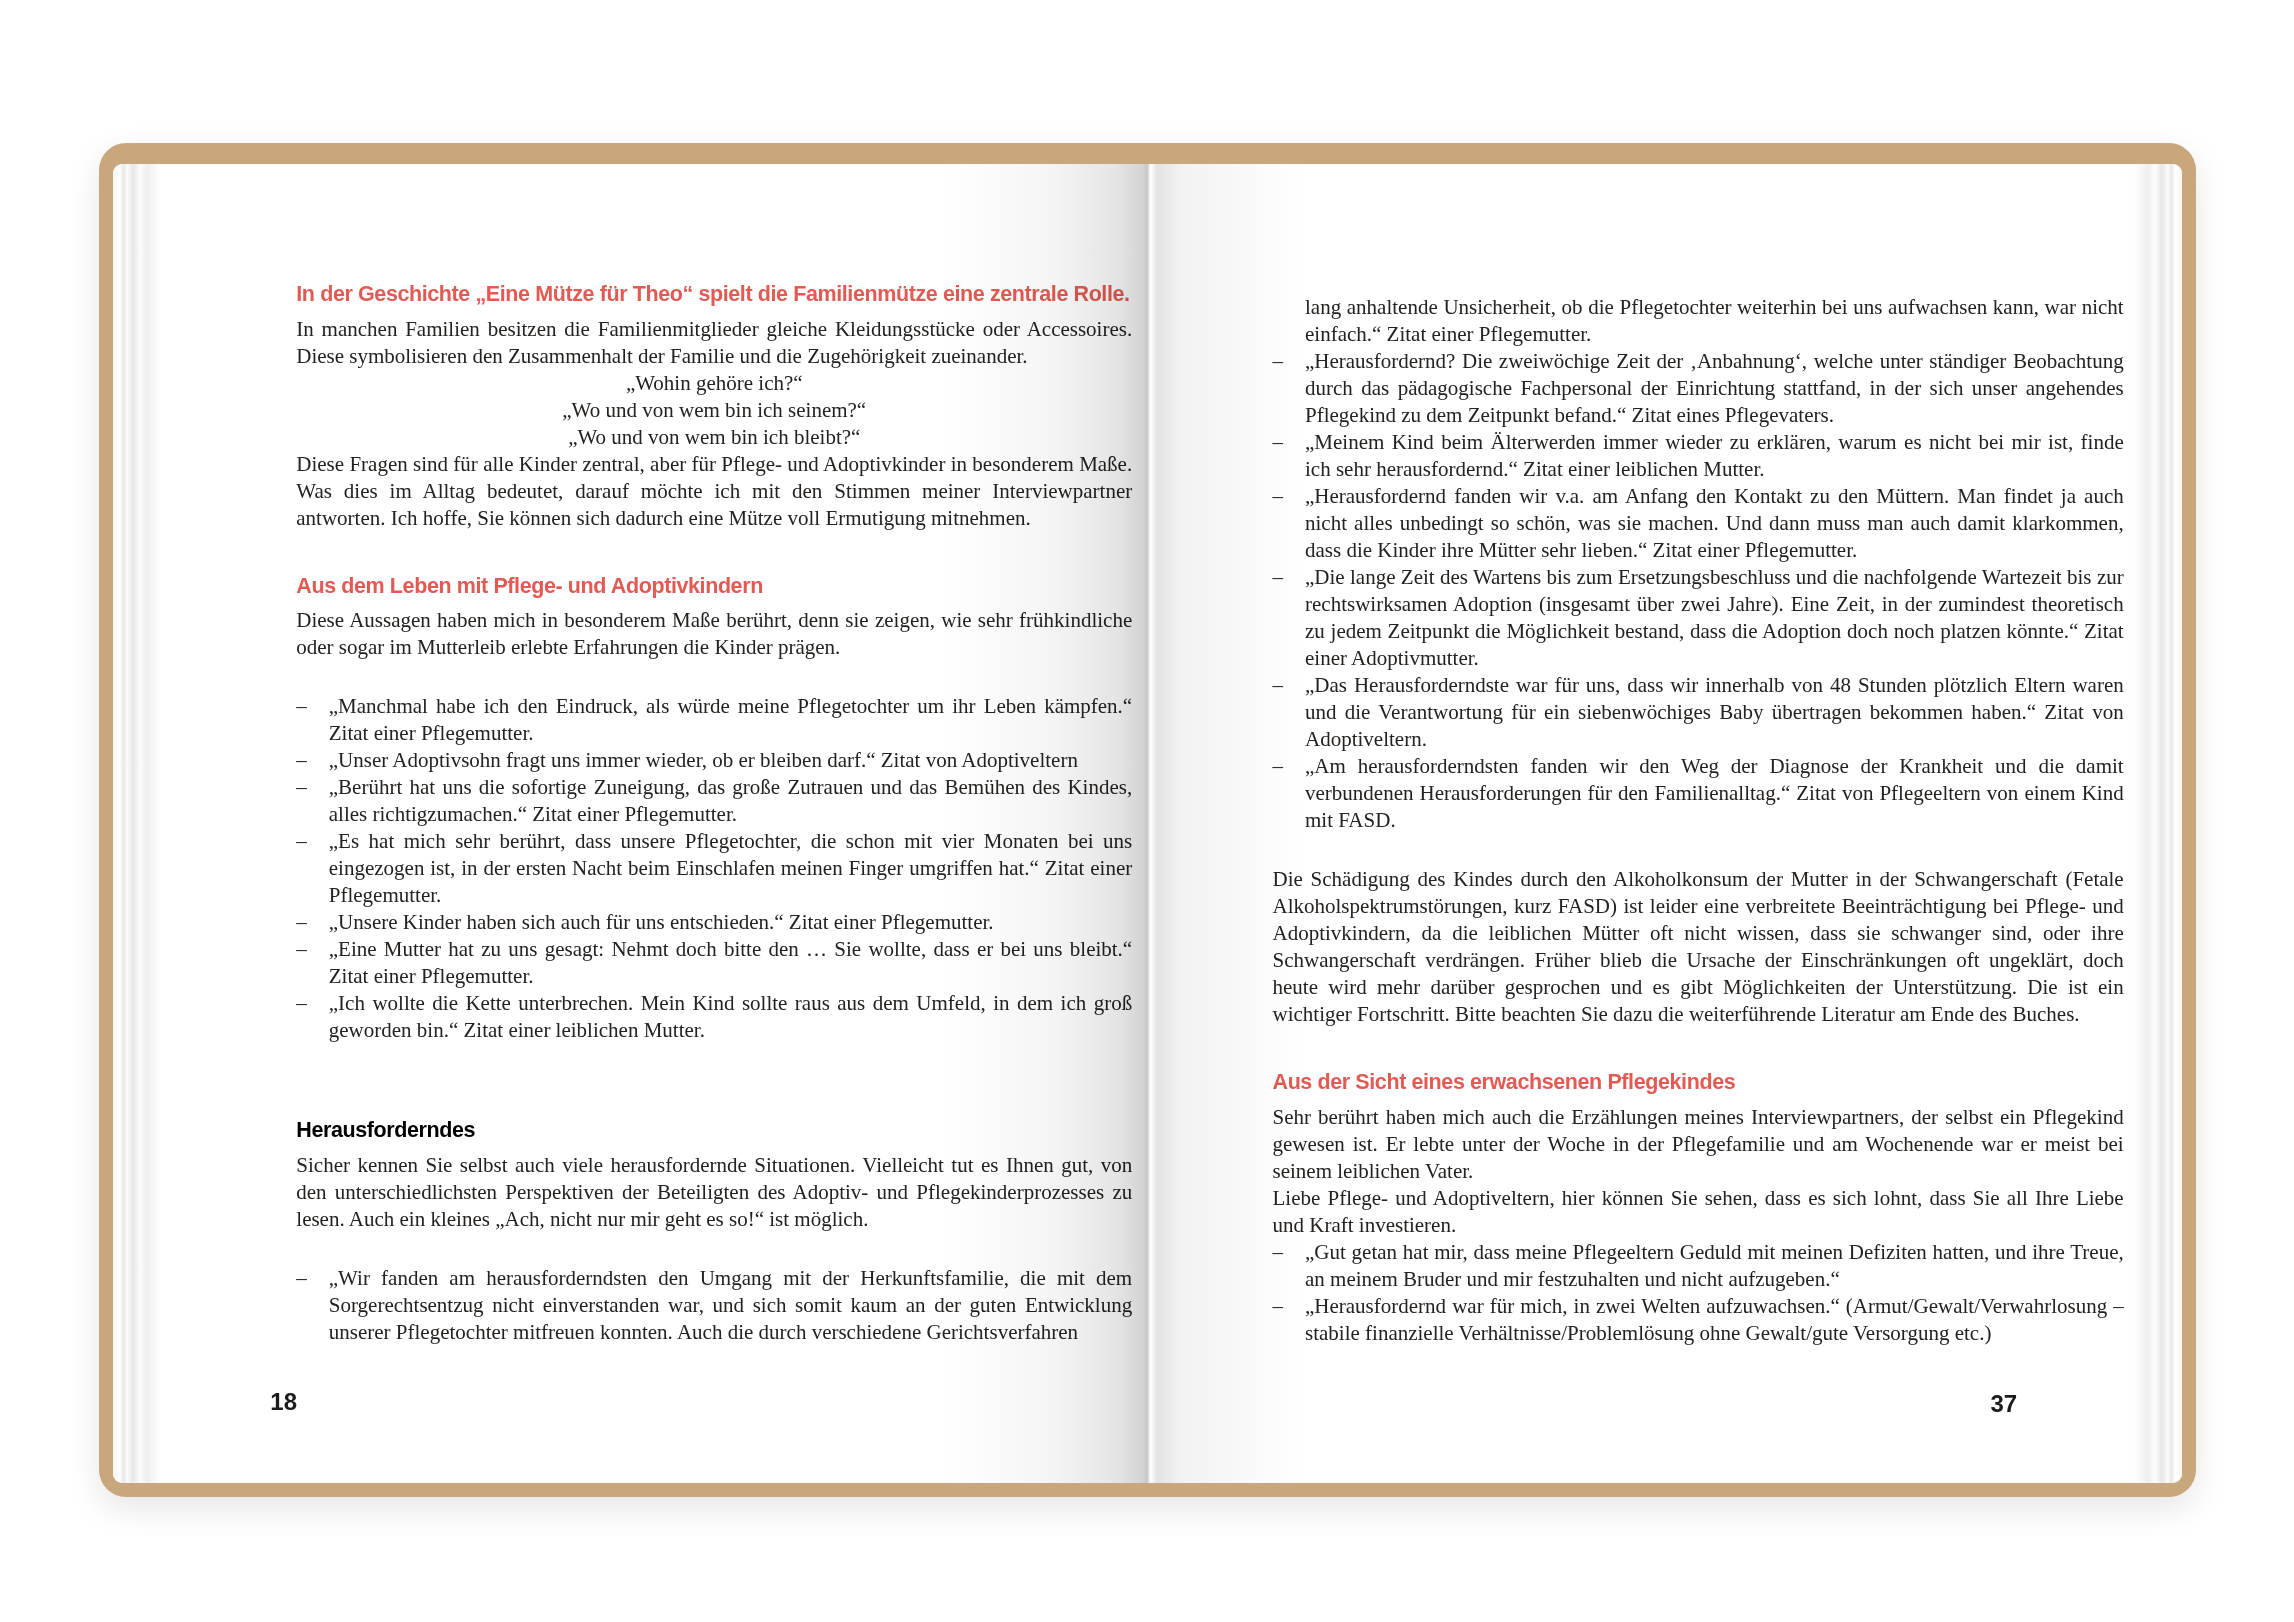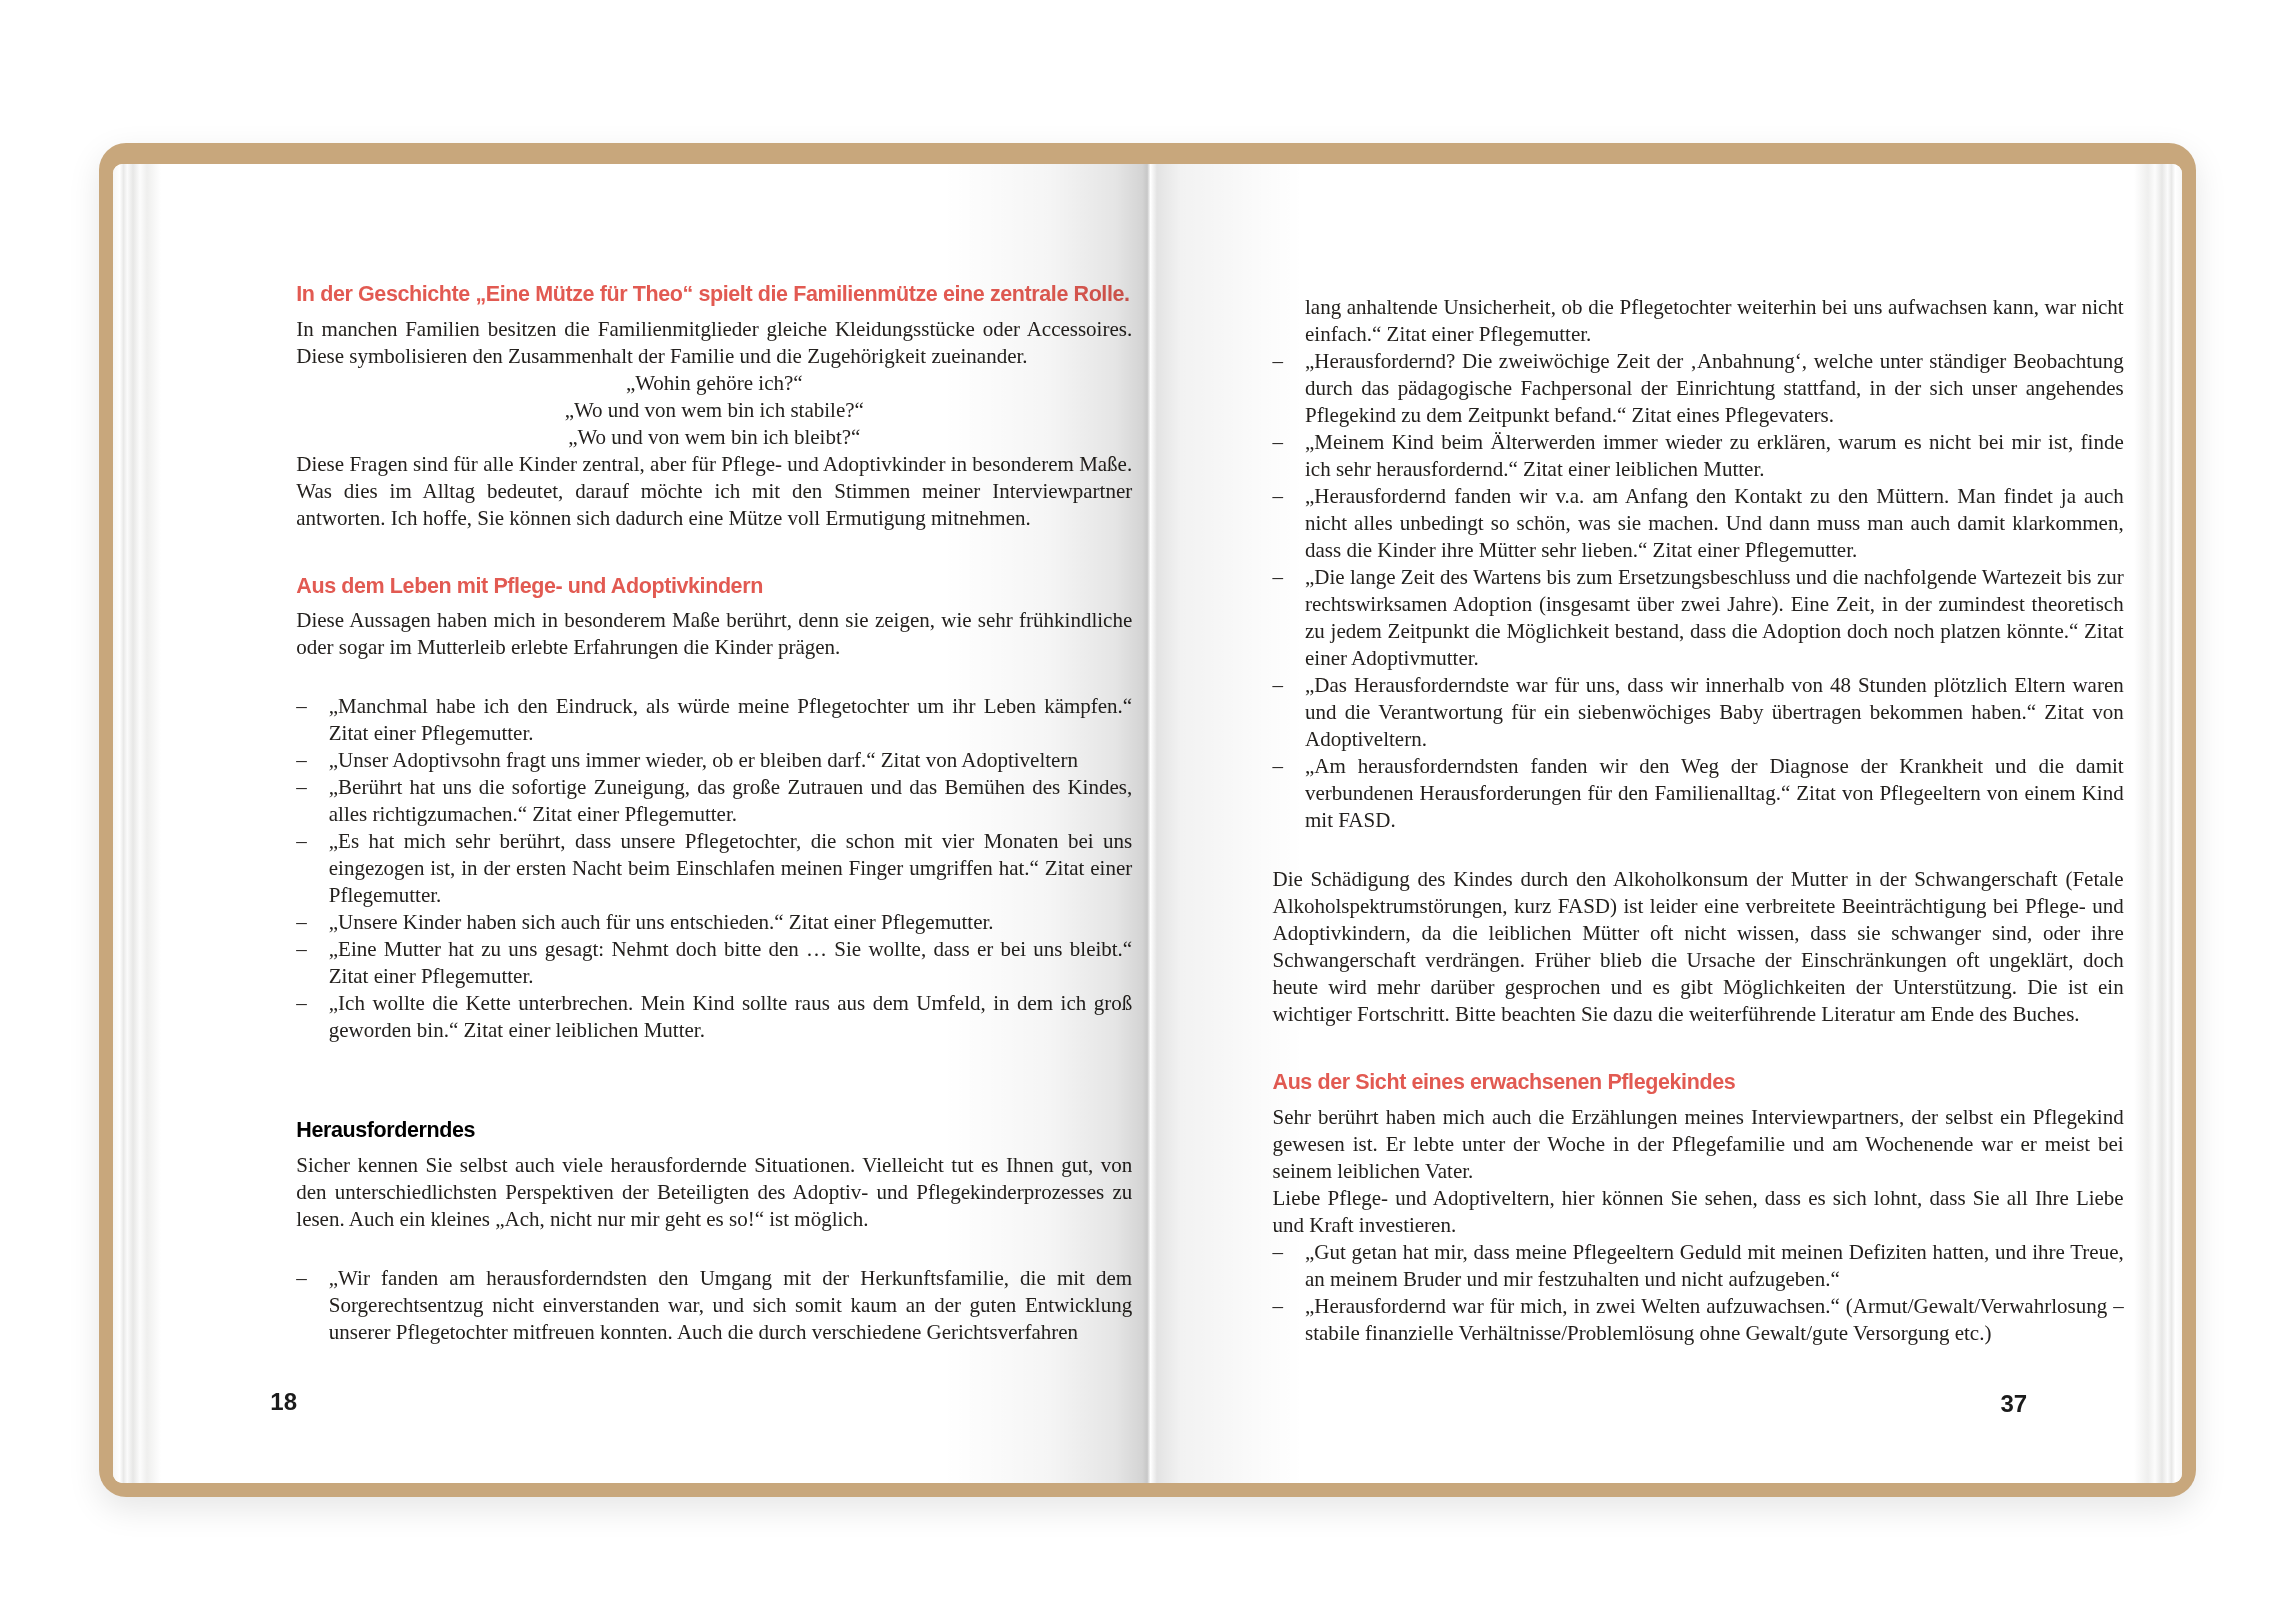--- a/index.html
+++ b/index.html
@@ -70,21 +70,21 @@
   .spacer { height: 32px; }
 
   .pagenum {
     position: absolute;
     font-family: "Liberation Sans", sans-serif;
     font-weight: bold;
     font-size: 24px;
     color: #1b1b1b;
   }
   .page--left  .pagenum { left: 157px; top: 1224px; }
-  .page--right .pagenum { left: 843px; top: 1226px; margin-left: 10px; }
+  .page--right .pagenum { left: 843px; top: 1226px; }
 
   .edge-left {
     position: absolute; left: 0; top: 0; bottom: 0; width: 48px;
     background: linear-gradient(to right,
       #f6f6f5 0px, #ffffff 6.7px, #e9e9e8 10.5px, #fbfbfb 14.3px,
       #e7e7e6 20px, #fcfcfc 27px, #efefee 34px, #ffffff 48px);
     pointer-events: none;
   }
   .edge-right {
     position: absolute; right: 0; top: 0; bottom: 0; width: 48px;
@@ -114,21 +114,21 @@
 <body>
 
 <div class="book" style="background: rgb(200, 167, 124);">
   <div class="pages">
 
     <div class="page page--left">
       <div class="page-text">
           <div class="heading" style="color: rgb(226, 90, 82);">In der Geschichte „Eine Mütze für Theo“ spielt die Familienmütze eine zentrale Rolle.</div>
           <div class="para">In manchen Familien besitzen die Familienmitglieder gleiche Kleidungsstücke oder Accessoires. Diese symbolisieren den Zusammenhalt der Familie und die Zugehörigkeit zueinander.</div>
           <div class="para line">„Wohin gehöre ich?“</div>
-          <div class="para line">„Wo und von wem bin ich stabile?“</div>
+          <div class="para line">„Wo und von wem bin ich seinem?“</div>
           <div class="para line">„Wo und von wem bin ich bleibt?“</div>
           <div class="para">Diese Fragen sind für alle Kinder zentral, aber für Pflege- und Adoptivkinder in besonderem Maße. Was dies im Alltag bedeutet, darauf möchte ich mit den Stimmen meiner Interviewpartner antworten. Ich hoffe, Sie können sich dadurch eine Mütze voll Ermutigung mitnehmen.</div>
           <div class="heading" style="color: rgb(226, 90, 82); margin-top: 40px;">Aus dem Leben mit Pflege- und Adoptivkindern</div>
           <div class="para">Diese Aussagen haben mich in besonderem Maße berührt, denn sie zeigen, wie sehr frühkindliche oder sogar im Mutterleib erlebte Erfahrungen die Kinder prägen.</div>
           <div class="spacer"></div>
           <div class="quote"><span class="dash">–</span>„Manchmal habe ich den Eindruck, als würde meine Pflegetochter um ihr Leben kämpfen.“ Zitat einer Pflegemutter.</div>
           <div class="quote"><span class="dash">–</span>„Unser Adoptivsohn fragt uns immer wieder, ob er bleiben darf.“ Zitat von Adoptiveltern</div>
           <div class="quote"><span class="dash">–</span>„Berührt hat uns die sofortige Zuneigung, das große Zutrauen und das Bemühen des Kindes, alles richtigzumachen.“ Zitat einer Pflegemutter.</div>
           <div class="quote"><span class="dash">–</span>„Es hat mich sehr berührt, dass unsere Pflegetochter, die schon mit vier Monaten bei uns eingezogen ist, in der ersten Nacht beim Einschlafen meinen Finger umgriffen hat.“ Zitat einer Pflegemutter.</div>
           <div class="quote"><span class="dash">–</span>„Unsere Kinder haben sich auch für uns entschieden.“ Zitat einer Pflegemutter.</div>

